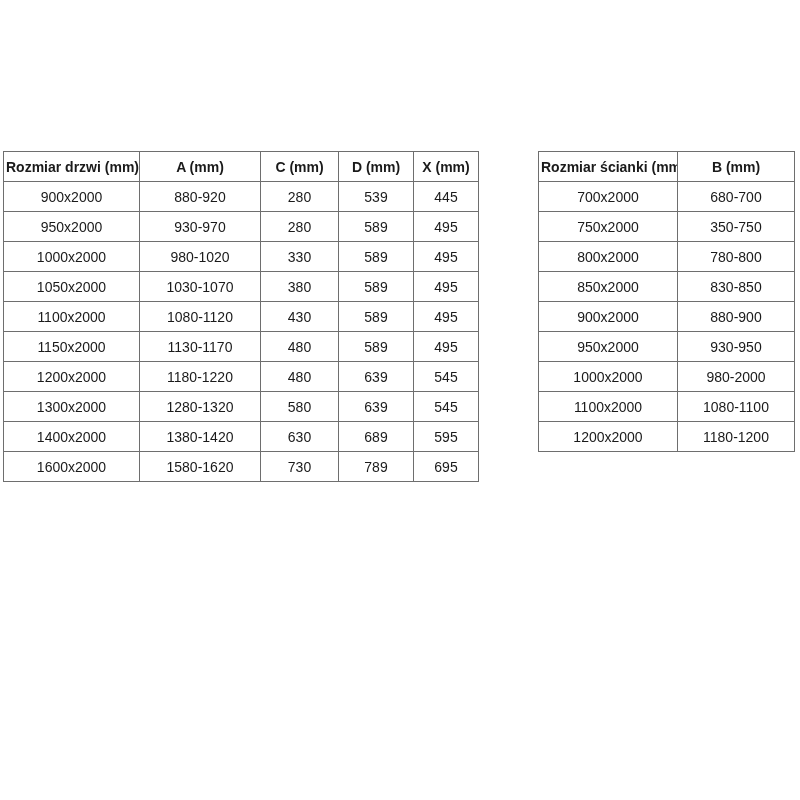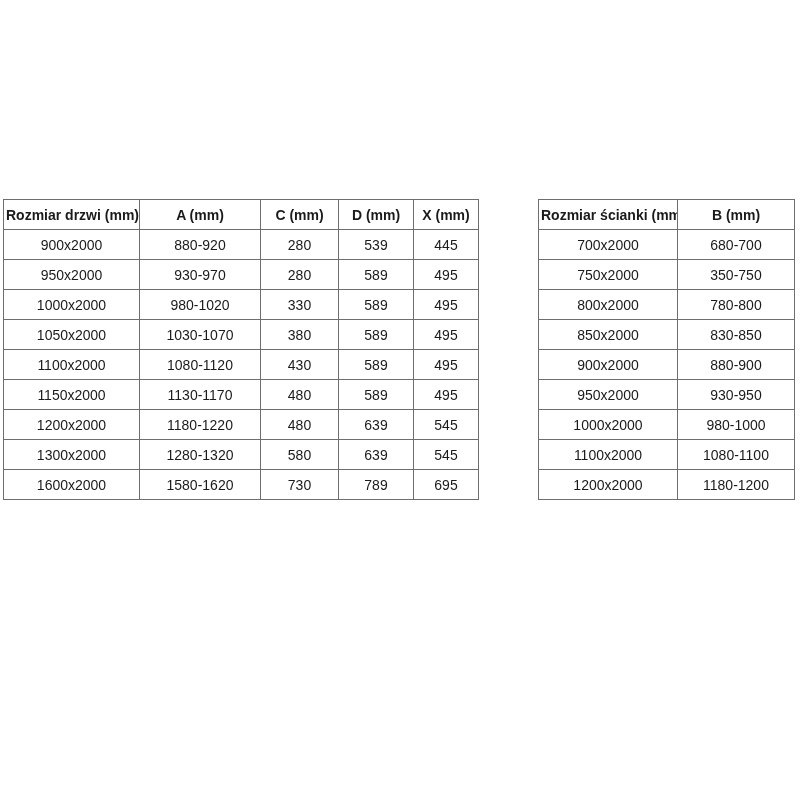--- a/index.html
+++ b/index.html
@@ -21,21 +21,20 @@
     width: 800px;
     height: 800px;
     background: var(--page-bg);
     overflow: hidden;
   }
   table.dim-table {
     position: absolute;
     border-collapse: collapse;
     table-layout: fixed;
     background: var(--page-bg);
-    margin-top: 48px;
   }
   table.dim-table th,
   table.dim-table td {
     border: 1px solid var(--border-color);
     text-align: center;
     vertical-align: middle;
     font-size: 14px;
     color: var(--text-color);
     height: 30px;
     padding: 0 2px;
@@ -129,20 +128,27 @@
           <td>545</td>
         </tr>
         <tr>
           <td>1300x2000</td>
           <td>1280-1320</td>
           <td>580</td>
           <td>639</td>
           <td>545</td>
         </tr>
         <tr>
+          <td>1400x2000</td>
+          <td>1380-1420</td>
+          <td>630</td>
+          <td>689</td>
+          <td>595</td>
+        </tr>
+        <tr>
           <td>1600x2000</td>
           <td>1580-1620</td>
           <td>730</td>
           <td>789</td>
           <td>695</td>
         </tr>
       </tbody>
     </table>
 
   <table class="dim-table walls">
@@ -176,21 +182,21 @@
         <tr>
           <td>900x2000</td>
           <td>880-900</td>
         </tr>
         <tr>
           <td>950x2000</td>
           <td>930-950</td>
         </tr>
         <tr>
           <td>1000x2000</td>
-          <td>980-1000</td>
+          <td>980-2000</td>
         </tr>
         <tr>
           <td>1100x2000</td>
           <td>1080-1100</td>
         </tr>
         <tr>
           <td>1200x2000</td>
           <td>1180-1200</td>
         </tr>
       </tbody>

